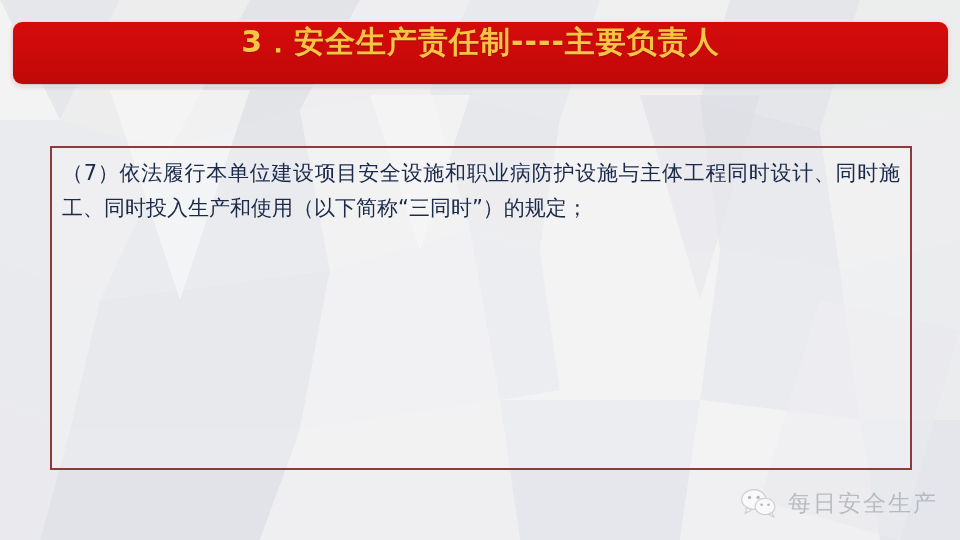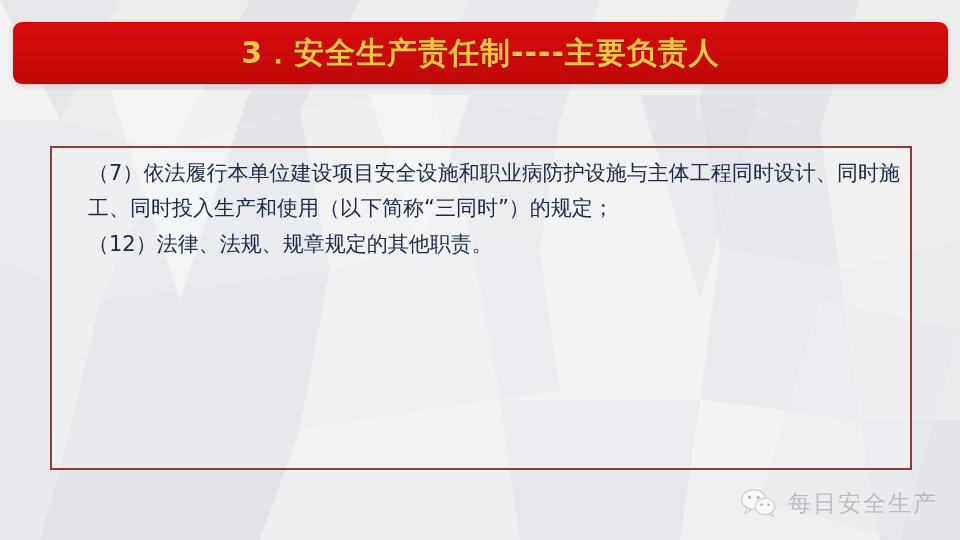--- a/index.html
+++ b/index.html
@@ -22,21 +22,20 @@
   }
   
   #title-banner {
     position:absolute;
     left:13px; top:22px;
     width:935px; height:62px;
     border-radius:9px;
     background:linear-gradient(180deg,#d40b0b 0%,#cf0a0a 38%,#c00808 100%);
     box-shadow:0 2px 5px rgba(0,0,0,0.20);
     display:flex;
-    align-items:center;
     justify-content:center;
   }
   #title-banner::after{
     content:"";
     position:absolute;
     left:-3px; top:-3px; right:-3px; bottom:-3px;
     border-radius:12px;
     border:2px solid rgba(255,225,225,0.55);
     pointer-events:none;
   }
@@ -60,21 +59,20 @@
   }
   .para {
     color:#1b2a4a;
     font-size:21px;
     line-height:35.4px;
     text-align:justify;
     text-justify:inter-ideograph;
     text-indent:0;
     white-space:normal;
     font-family:"DejaVu Sans", sans-serif;
-    margin-left:26px;
   }
   
   #watermark {
     position:absolute;
     left:740px; top:483px;
     width:210px; height:40px;
     display:flex;
     align-items:center;
     gap:10px;
     opacity:0.62;
@@ -130,21 +128,20 @@
     <polygon points="640,95 760,95 700,300" fill="#dcdde3" opacity="0.55"></polygon>
     <polygon points="820,300 960,330 900,540 760,500" fill="#e9eaee" opacity="0.7"></polygon>
   </svg>
 
   <div id="title-banner">
     <span id="title-text">3．安全生产责任制----主要负责人</span>
   </div>
 
   <div id="content-box">
     <p class="para">（7）依法履行本单位建设项目安全设施和职业病防护设施与主体工程同时设计、同时施工、同时投入生产和使用（以下简称“三同时”）的规定；</p>
-    <p class="para">（12）法律、法规、规章规定的其他职责。</p>
   </div>
 
   <div id="watermark">
     <svg id="wechat-icon" viewBox="0 0 44 34">
       <ellipse cx="16" cy="13" rx="14" ry="11.5" fill="#ffffff" stroke="#b9bcc2" stroke-width="1.4"></ellipse>
       <polygon points="8,22 6,29 13,25" fill="#ffffff" stroke="#b9bcc2" stroke-width="1.4"></polygon>
       <circle cx="11" cy="10.5" r="1.9" fill="#8f949b"></circle>
       <circle cx="21" cy="10.5" r="1.9" fill="#8f949b"></circle>
       <ellipse cx="29" cy="21" rx="11.5" ry="9.5" fill="#ffffff" stroke="#b9bcc2" stroke-width="1.4"></ellipse>
       <polygon points="37,28 39,33 33,30" fill="#ffffff" stroke="#b9bcc2" stroke-width="1.4"></polygon>

